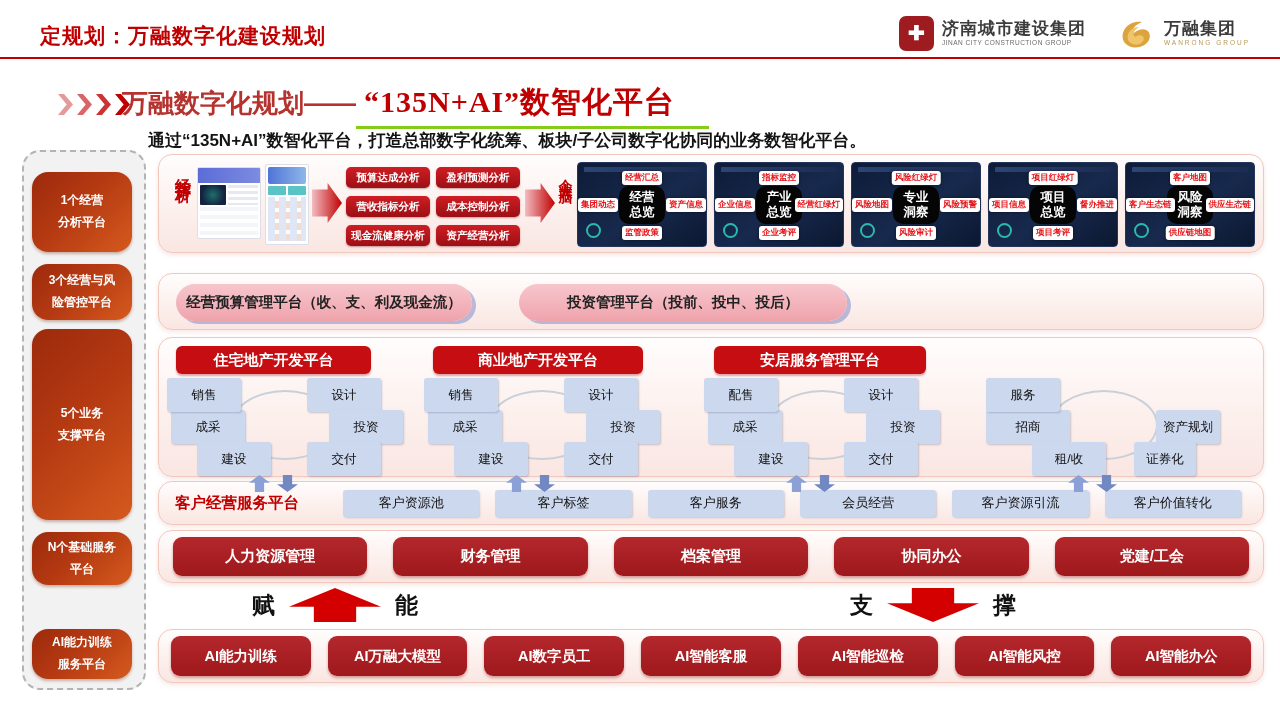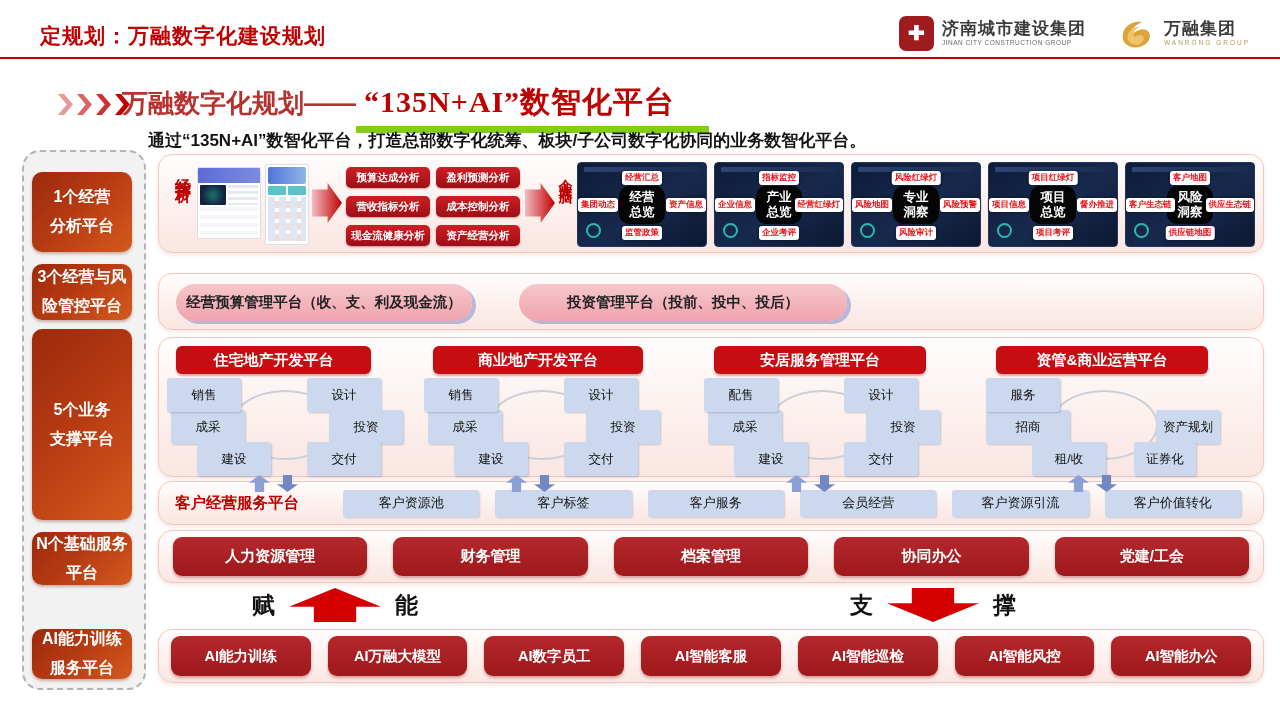--- a/index.html
+++ b/index.html
@@ -16,28 +16,28 @@
   .logo-name { font-size:17px; font-weight:bold; color:#3c3c3c; letter-spacing:1px; }
   .logo-sub { font-size:6.5px; color:#6a6a6a; letter-spacing:.5px; }
   .logo-sub.gold { color:#b79a55; letter-spacing:2px; }
 
   
   .chevrons { position:absolute; left:58px; top:94px; display:flex; gap:4px; }
   .chev { width:15px; height:21px; background:#c00000; clip-path:polygon(0 0,40% 0,100% 50%,40% 100%,0 100%,58% 50%); }
   .chev:nth-child(1){opacity:.40;} .chev:nth-child(2){opacity:.60;} .chev:nth-child(3){opacity:.80;} .chev:nth-child(4){opacity:1;}
   .sec-line { position:absolute; left:122px; top:82px; display:flex; align-items:baseline; }
   .sec-prefix { font-size:26px; font-weight:bold; color:#b5322f; }
-  .sec-highlight { font-family:"Liberation Serif", serif; font-size:30px; font-weight:bold; color:#c00000; border-bottom:7px solid #84cc16; padding:0 34px 3px 8px; letter-spacing:1px; }
+  .sec-highlight { font-family:"Liberation Serif", serif; font-size:30px; font-weight:bold; color:#c00000; border-bottom:3px solid #84cc16; padding:0 34px 3px 8px; letter-spacing:1px; }
   .subtitle { position:absolute; left:148px; top:129px; font-size:17px; font-weight:bold; color:#141414; }
 
   
   .sidebar { position:absolute; left:22px; top:150px; width:124px; height:540px; border:2px dashed #b3b3b3; border-radius:18px; background:#f2f2f2; }
-  .side-item { position:absolute; left:8px; right:12px; border-radius:10px;
+  .side-item { position:absolute; left:8px; right:12px; border-radius:16px;
     background:linear-gradient(135deg,#9c2a0c 0%,#b53a12 45%,#d55a1e 100%);
-    color:#fff; font-weight:bold; font-size:16px; line-height:1.8;
+    color:#fff; font-weight:bold; font-size:12px; line-height:1.8;
     display:flex; align-items:center; justify-content:center; text-align:center; white-space:pre-line;
     box-shadow:0 2px 3px rgba(120,50,20,.35); }
 
   
   .row { position:absolute; left:158px; width:1106px; border-radius:14px;
     background:linear-gradient(180deg,#fffdfd 0%,#fcf0ed 55%,#fae6e2 100%);
     border:1px solid #f2c7bc; box-shadow:0 2px 4px rgba(220,150,140,.25); }
   #row1 { top:154px; height:99px;padding-left:48px; }
   #row2 { top:273px; height:57px; }
   #row3 { top:337px; height:140px; }
@@ -266,21 +266,20 @@
 
   <div class="row" id="row2">
     <div class="pink-pill" style="left:17px;width:296px;">经营预算管理平台（收、支、利及现金流）</div>
     <div class="pink-pill" style="left:360px;width:328px;">投资管理平台（投前、投中、投后）</div>
   </div>
 
   <div class="row" id="row3">
     <div class="plat-header" style="left:17px;width:195px;">住宅地产开发平台</div>
     <div class="plat-header" style="left:274px;width:210px;">商业地产开发平台</div>
     <div class="plat-header" style="left:555px;width:212px;">安居服务管理平台</div>
-    <div class="plat-header" style="left:837px;width:212px;">资管&amp;商业运营平台</div>
 
     <div class="cycle cyc6" style="left:8px;">
       <div class="cycle-ring"></div>
       <div class="node">设计</div>
       <div class="node">成采</div>
       <div class="node">投资</div>
       <div class="node">建设</div>
       <div class="node">交付</div>
       <div class="node">销售</div>
       <div class="updown">

